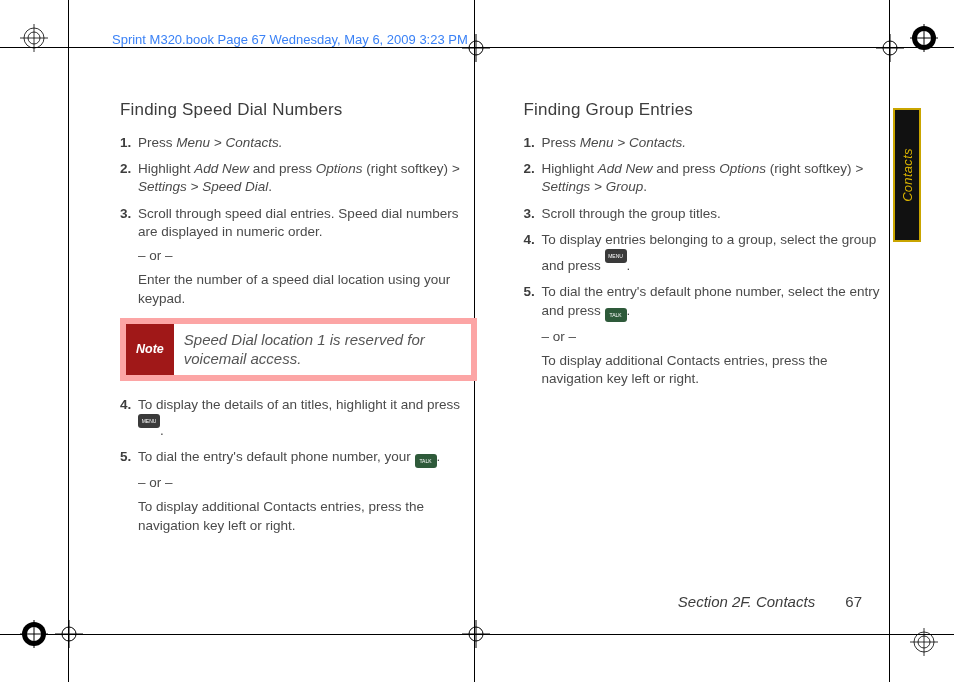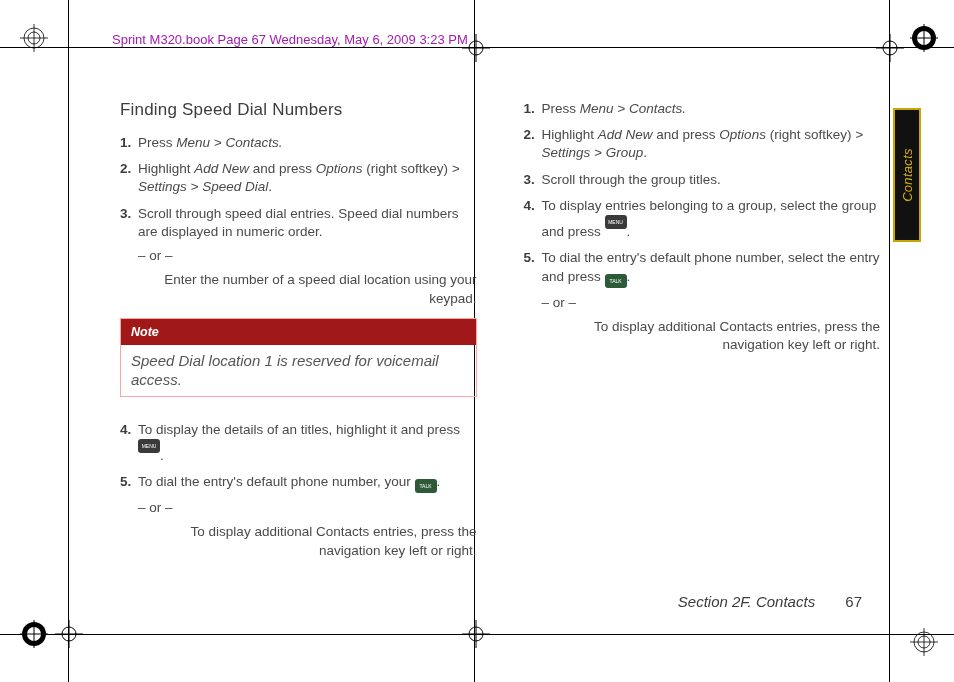--- a/index.html
+++ b/index.html
@@ -16,21 +16,21 @@
   .crop-h { height: 1px; left: 0; width: 954px; }
   .crop-v { width: 1px; top: 0; height: 682px; }
   .reg-mark { position: absolute; width: 28px; height: 28px; }
   .reg-mark svg { width: 28px; height: 28px; display: block; }
 
   .header-label {
     position: absolute;
     top: 32px;
     left: 112px;
     font-size: 13px;
-    color: #a21caf;
+    color: #3b82f6;
   }
 
   .page-area {
     position: absolute;
     top: 100px;
     left: 120px;
     width: 760px;
     display: flex;
     gap: 47px;
   }
@@ -53,42 +53,41 @@
   }
   ol > li::before {
     content: counter(item) ".";
     position: absolute;
     left: -18px;
     top: 0;
     font-weight: 700;
     color: #3d3d3d;
   }
   .bi { font-weight: 400; font-style: italic; }
-  .sub { margin-top: 6px; text-align: right; }
+  .sub { margin-top: 6px; }
   .or { margin-top: 6px; }
   .key {
     display: inline-block;
     width: 22px;
     height: 14px;
     border-radius: 3px;
     vertical-align: -2px;
     font-size: 5px;
     text-align: center;
     line-height: 14px;
     color: #fff;
   }
   .key.menu { background: #3a3a3a; }
   .key.talk { background: #2e5a3a; }
 
   .note-box {
     display: flex;
-    border: 1px solid #fca5a5;
-    margin: 10px 0 24px 0;
+    border: 6px solid #fca5a5;
+    margin: 10px 0 15px 0;
     font-size: 12px;
-    flex-direction: column;
   }
   .note-label {
     background: #a01818;
     color: #fff;
     font-weight: 700;
     font-style: italic;
     padding: 6px 10px;
     display: flex;
     align-items: center;
     font-size: 12.5px;
@@ -238,20 +237,21 @@
       </li>
       <li>
         <span>To dial the entry's default phone number, your </span><span class="key talk">TALK</span><span>.</span>
         <div class="or">– or –</div>
         <div class="sub">To display additional Contacts entries, press the navigation key left or right.</div>
       </li>
     </ol>
   </div>
 
   <div class="col">
+    <h2>Finding Group Entries</h2>
     <ol>
       <li>
         <span>Press </span><span class="bi">Menu &gt; Contacts.</span>
       </li>
       <li>
         <span>Highlight </span><span class="bi">Add New</span><span> and press </span><span class="bi">Options</span><span> (right softkey) </span><span class="bi">&gt; Settings &gt; Group</span><span>.</span>
       </li>
       <li>
         <span>Scroll through the group titles.</span>
       </li>

